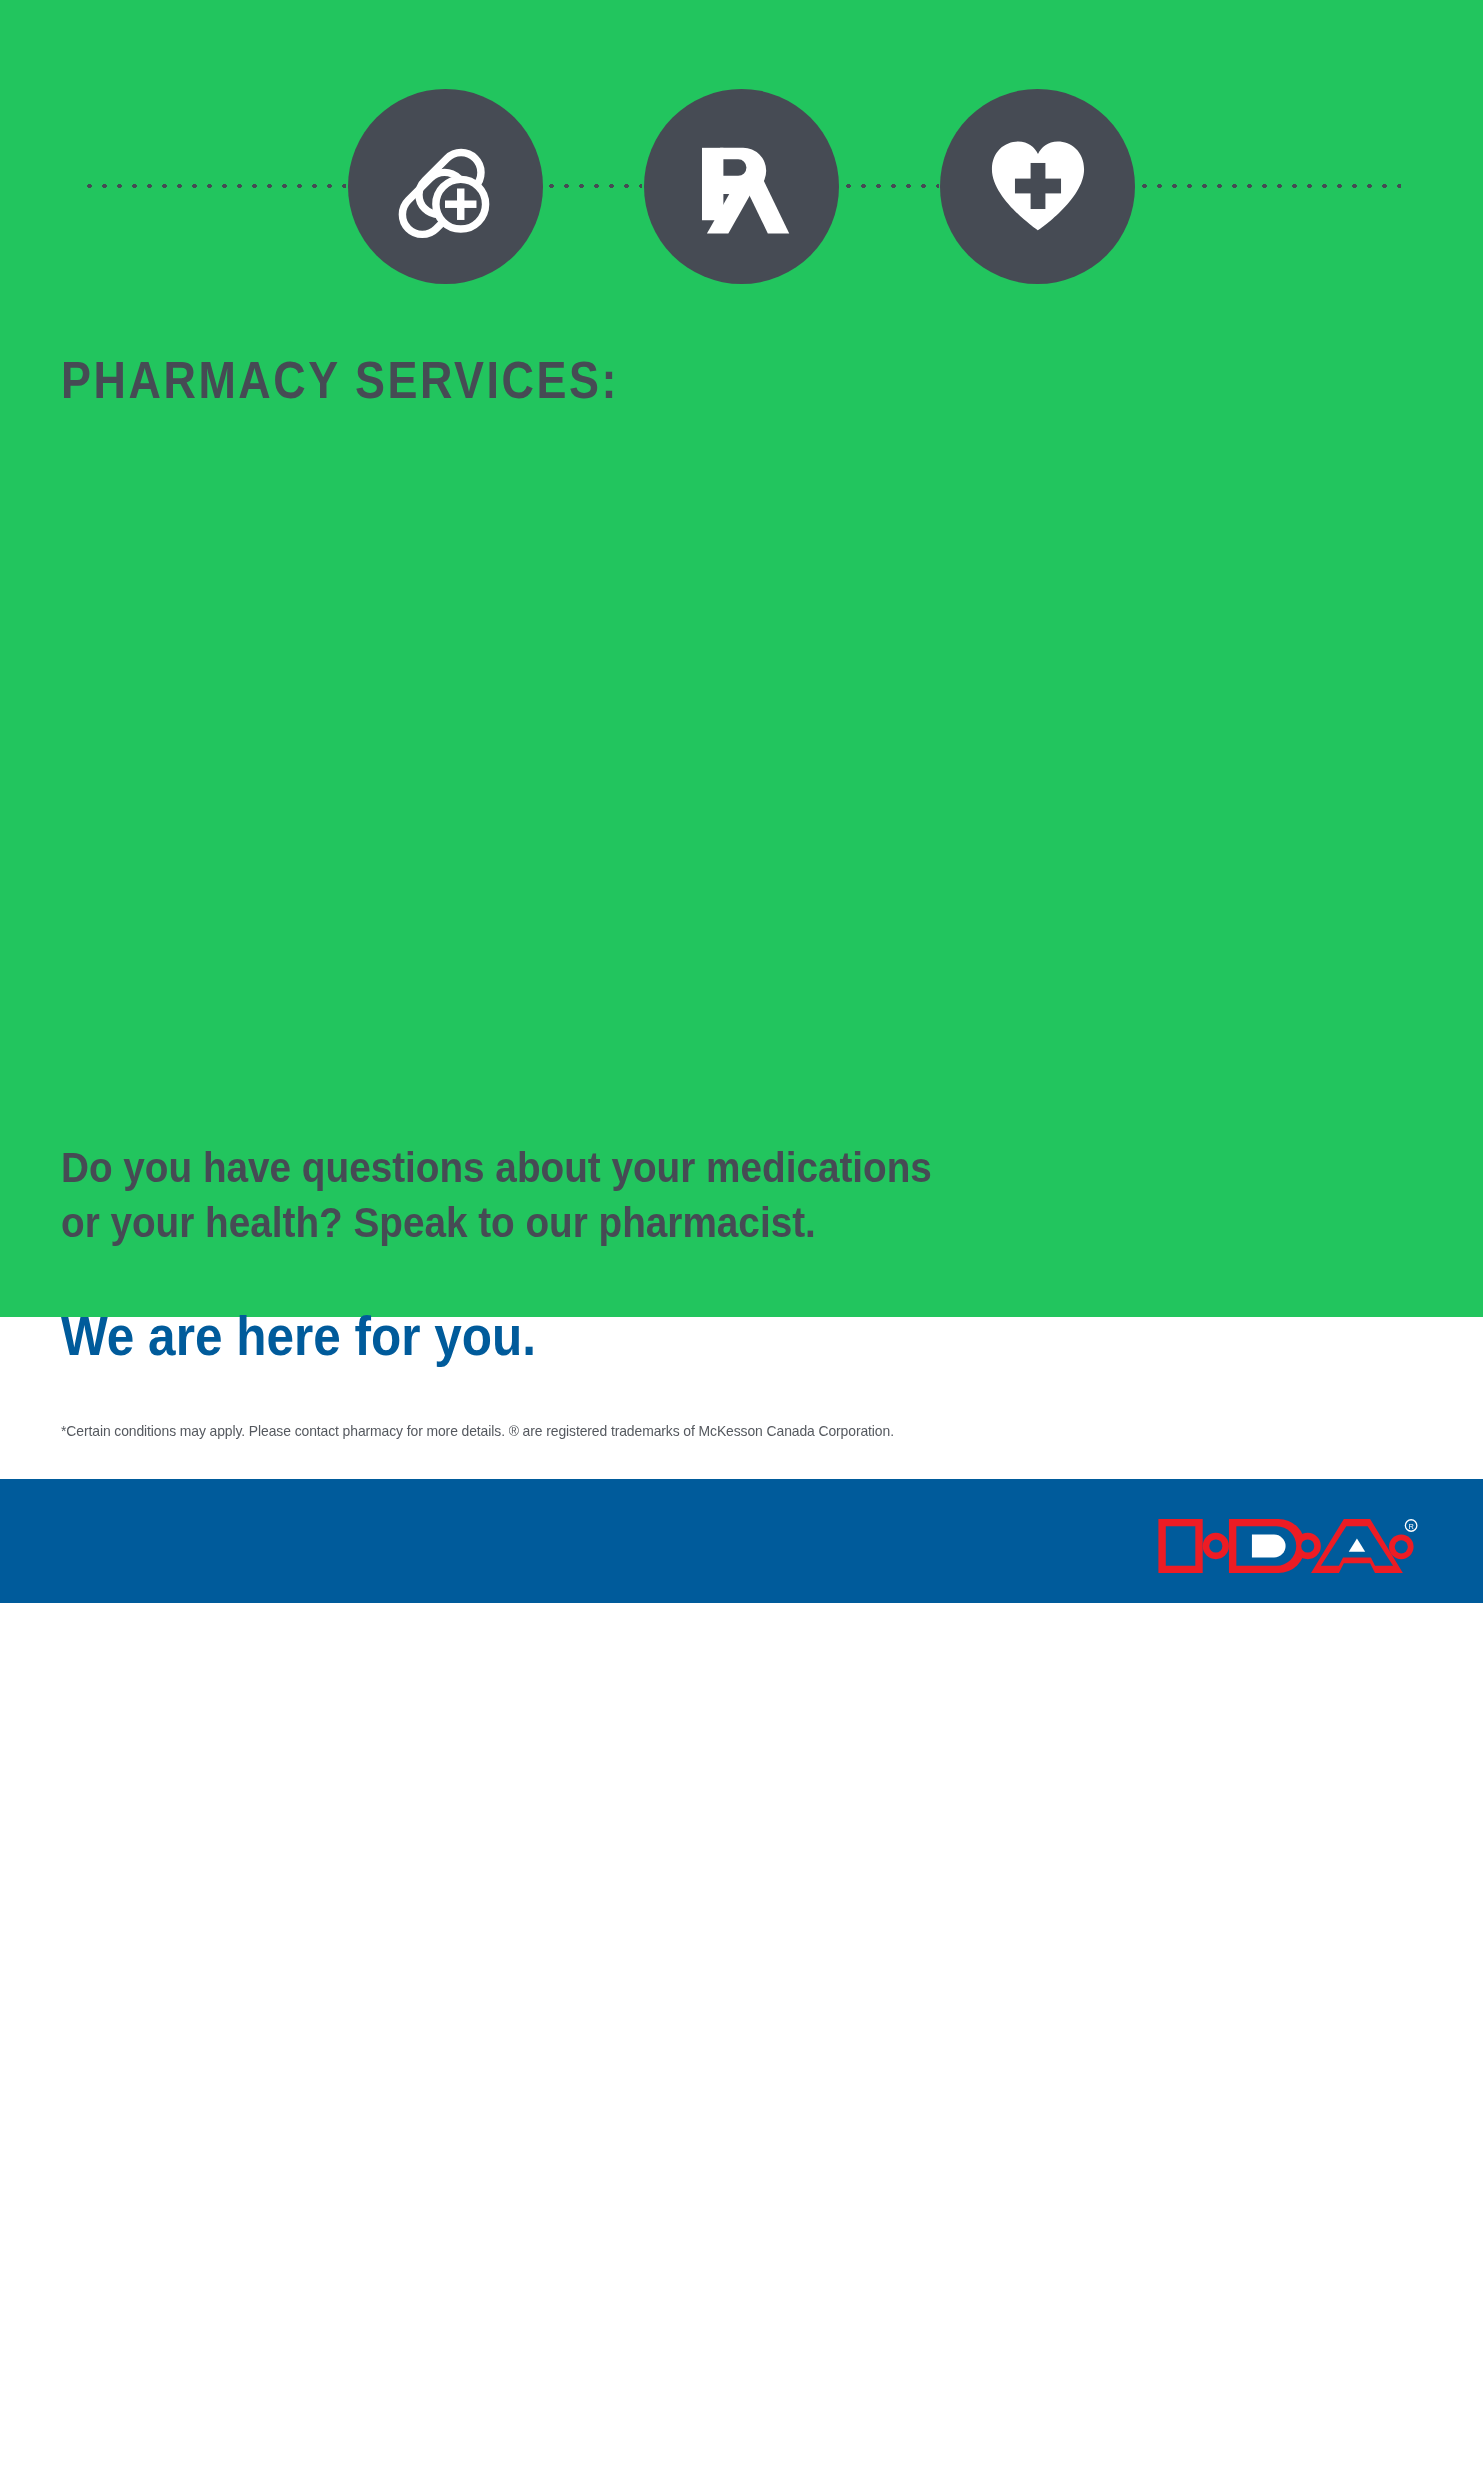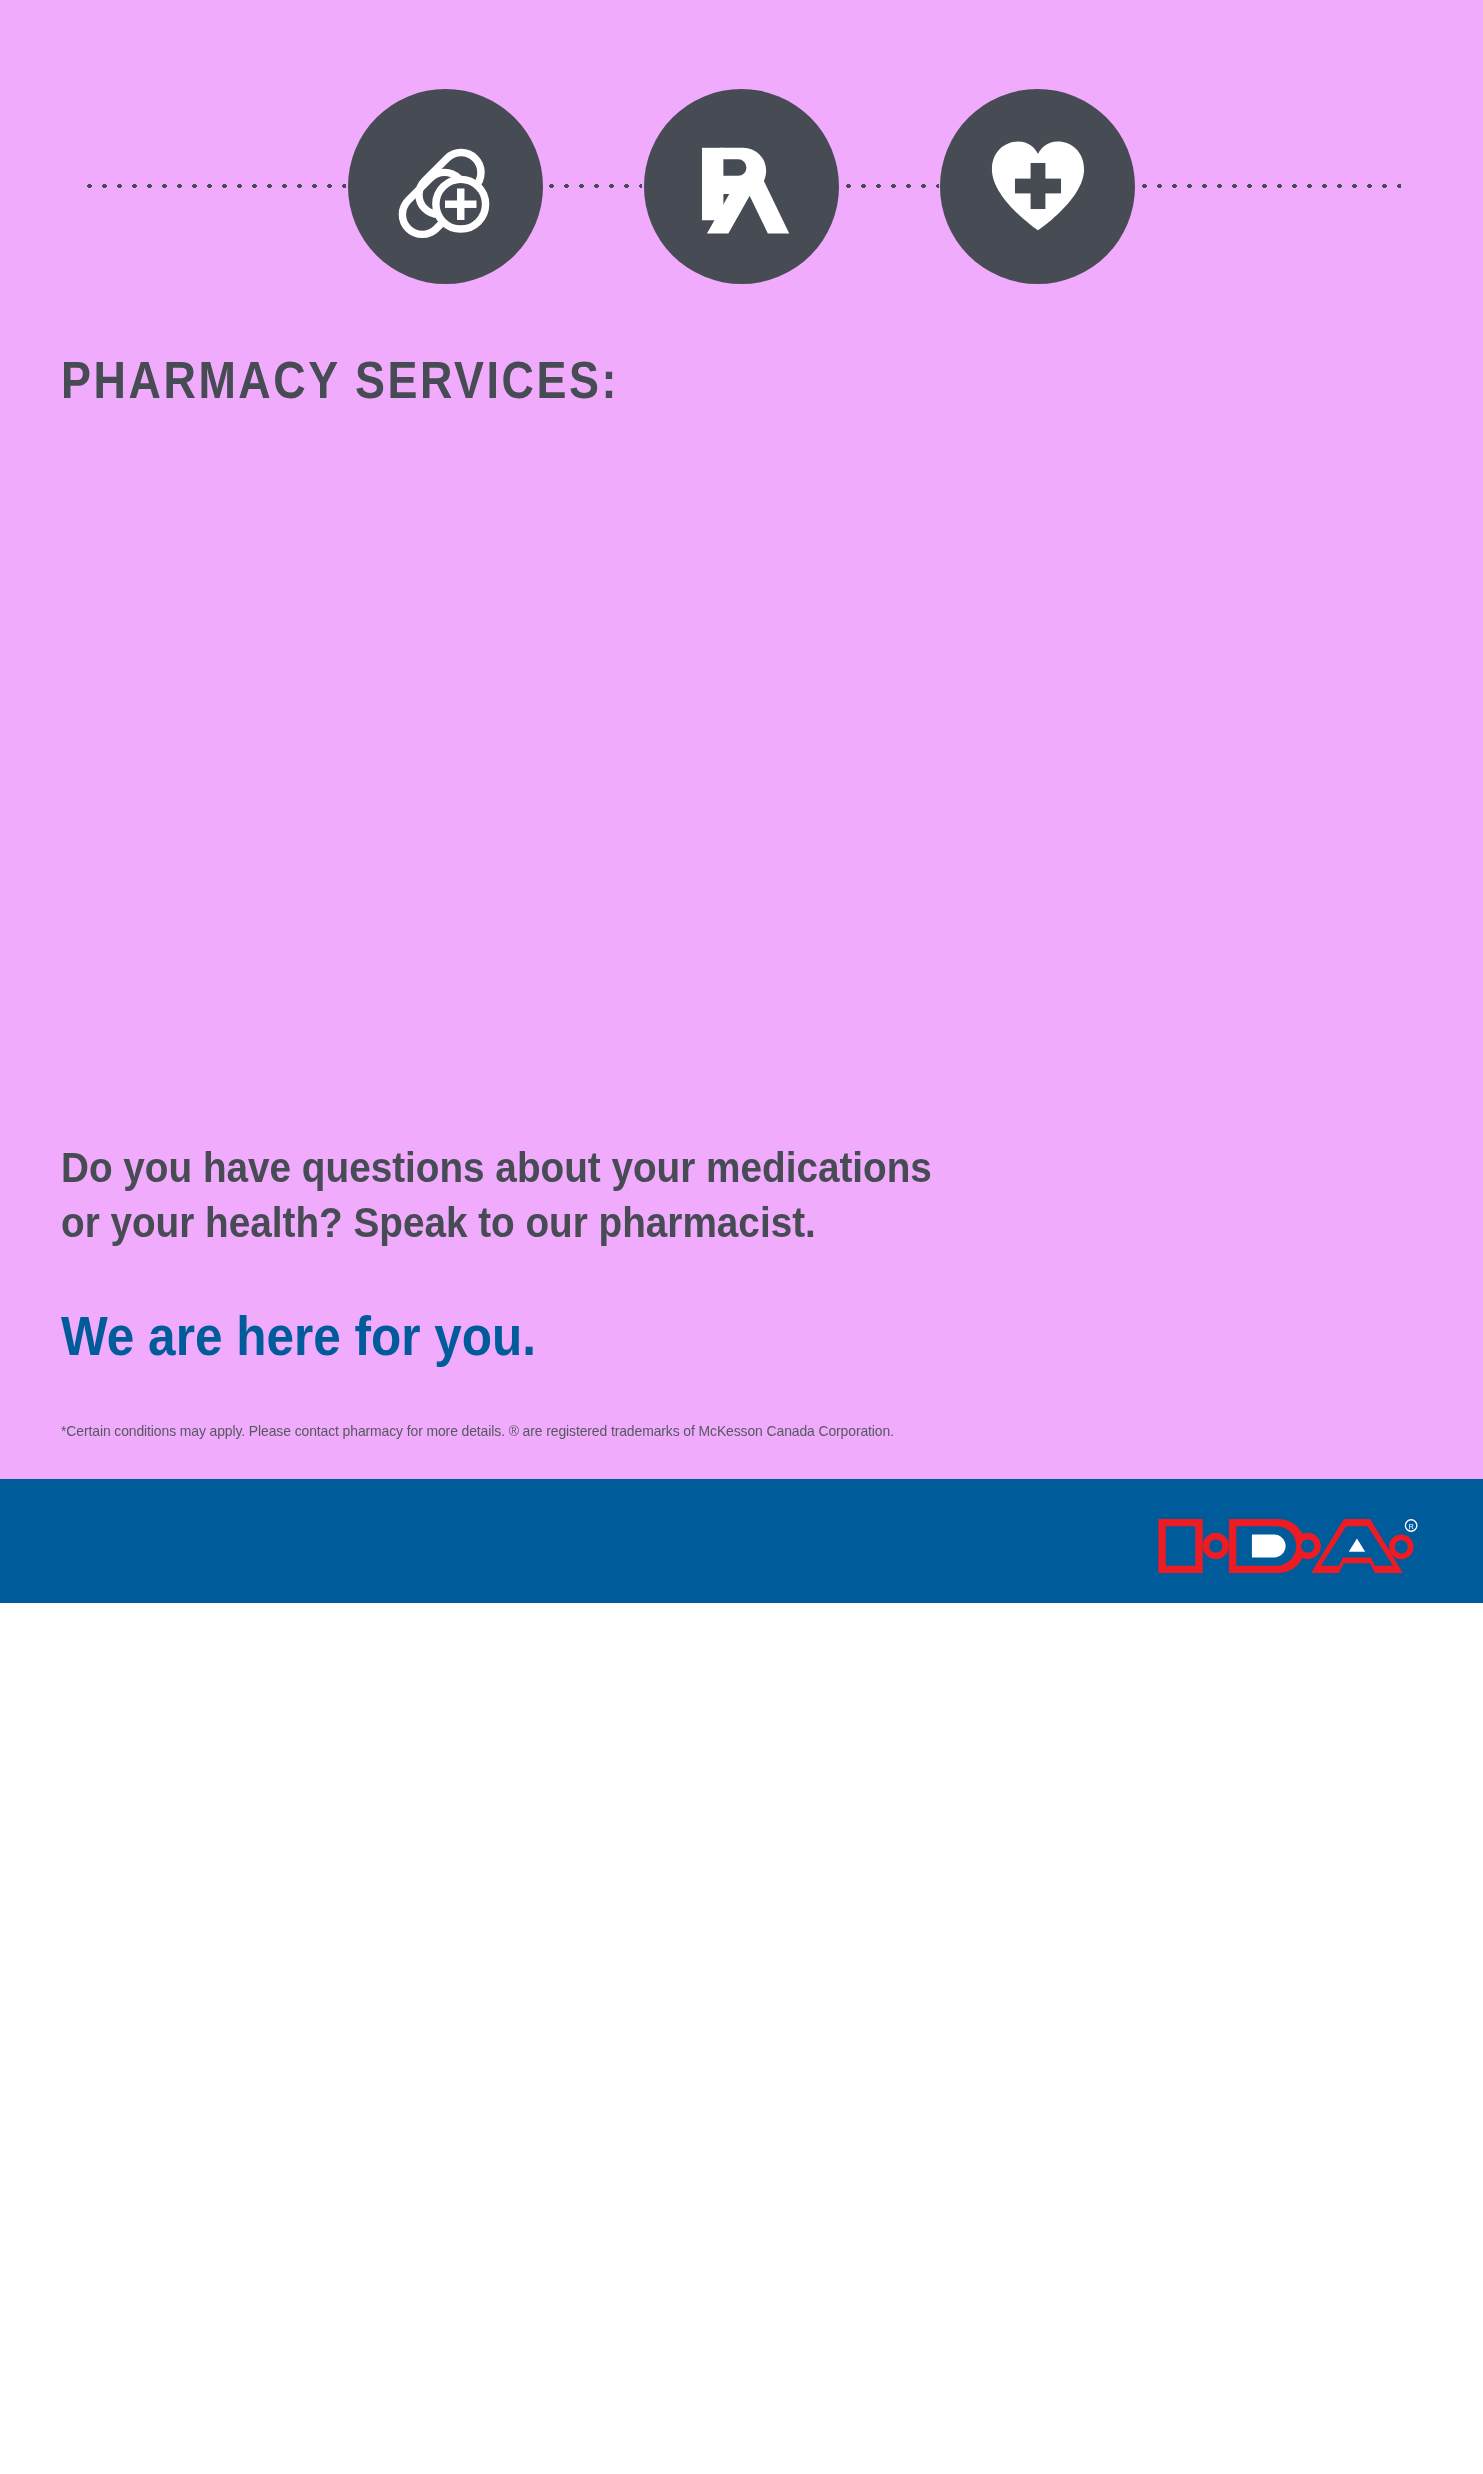--- a/index.html
+++ b/index.html
@@ -19,22 +19,22 @@
     height: 2475px;
     overflow: hidden;
     background: #ffffff;
   }
 
   
   .top-panel {
     position: absolute;
     left: 0; top: 0;
     width: 1483px;
-    height: 1479px;
-    background: #f0abfc;
+    height: 1317px;
+    background: #22c55e;
   }
 
   
   .icon-strip {
     position: absolute;
     left: 0;
     top: 87px;
     width: 1483px;
     height: 198px;
     display: flex;

